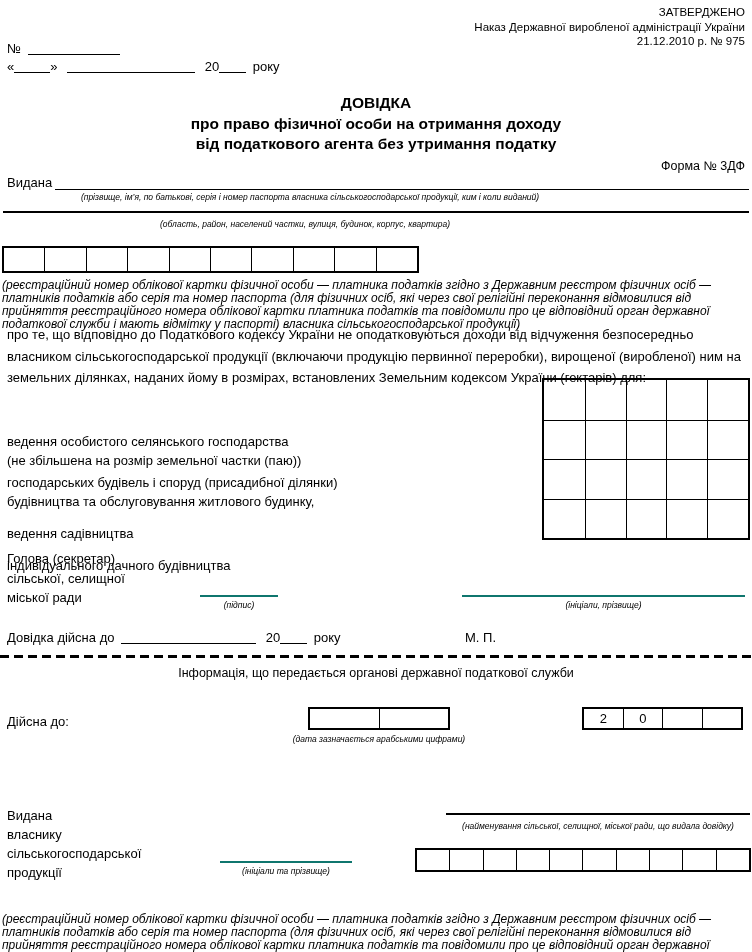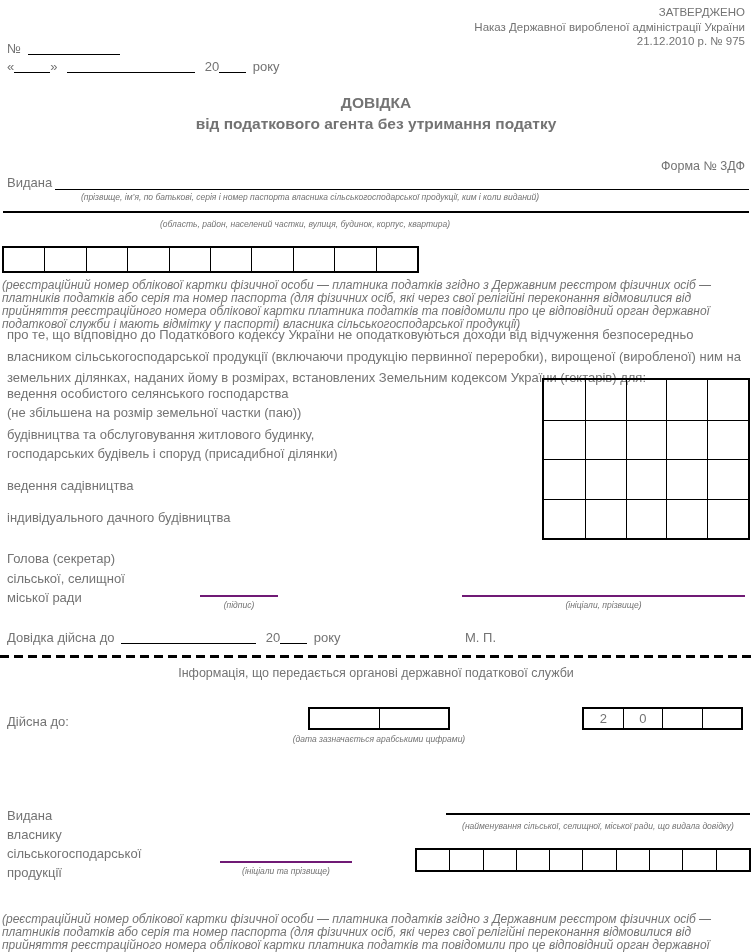--- a/index.html
+++ b/index.html
@@ -1,19 +1,19 @@
 <!DOCTYPE html>
 <html><head>
 <meta charset="utf-8">
 <style>
   * { margin:0; padding:0; box-sizing:border-box; }
   html,body { background:#fff; }
   .page {
     position:relative; width:752px; height:952px; margin:0 auto;
-    background:#fff; color:#737373;
+    background:#fff; color:#000000;
     font-family:"Liberation Sans", sans-serif; font-size:13px;
     overflow:hidden;
   }
   .abs { position:absolute; }
 
   .approval { top:5px; right:7px; font-size:11.5px; line-height:14.5px; text-align:right; }
 
   .docnum { left:7px; top:41px; font-size:13px; }
   .docnum-row { margin-bottom:3px; white-space:nowrap; }
 
@@ -36,32 +36,32 @@
   .cellrow { display:flex; border:2px solid #000; background:#fff; }
   .cellrow .cell { flex:1; border-left:1px solid #000; display:flex; align-items:center; justify-content:center; font-size:13px; }
   .cellrow .cell:first-child { border-left:none; }
   .taxrow { left:2px; top:246px; width:417px; height:27px; }
 
   .smallcap { font-size:12px; font-style:italic; line-height:13px; }
   .taxcap { left:2px; top:279px; width:748px; }
 
   .bodypar { left:7px; top:324px; width:745px; font-size:13px; line-height:21.5px; }
 
-  .item { left:7px; width:530px; font-size:13px; line-height:18.5px; }
+  .item { left:7px; width:530px; font-size:13px; line-height:18.5px;margin-top:48px; }
   .item1 { top:385px; } .item2 { top:426px; } .item3 { top:477px; } .item4 { top:509px; }
 
   .landgrid { left:542px; top:378px; width:208px; height:162px;
     display:grid; grid-template-columns:repeat(5,1fr); grid-template-rows:repeat(4,1fr);
     border:2px solid #000; }
   .landgrid .cell { border-left:1px solid #000; border-top:1px solid #000; }
   .landgrid .cell:nth-child(5n+1) { border-left:none; }
   .landgrid .cell:nth-child(-n+5) { border-top:none; }
 
   .headblock { left:7px; top:549px; font-size:13px; line-height:19.5px; }
-  .sig { border-top:2px solid #701a75; }
+  .sig { border-top:2px solid #0f766e; }
   .sig .cap { display:block; text-align:center; margin-top:3px; }
   .sig1 { left:200px; top:595px; width:78px; }
   .sig2 { left:462px; top:595px; width:283px; }
 
   .validity { left:7px; top:630px; font-size:13px; white-space:nowrap; }
   .stamp { left:465px; top:630px; font-size:13px; }
 
   .dash { left:0; top:655px; width:752px; height:3px;
     background:repeating-linear-gradient(to right,#000 0 9px,#fff 9px 14px); }
 
@@ -99,20 +99,21 @@
     <div class="docnum-row">
       <span>«</span><span class="ul w36"></span><span>»</span>
       <span class="ul w128 ml6"></span>
       <span class="ml6">20</span><span class="ul w27"></span>
       <span class="ml3">року</span>
     </div>
   </div>
 
   <div class="abs title">
     <div>ДОВІДКА</div>
+    <div>про право фізичної особи на отримання доходу</div>
     <div>від податкового агента без утримання податку</div>
   </div>
 
   <div class="abs form-code">Форма № 3ДФ</div>
 
   <div class="abs issued-row">
     <span>Видана</span>
     <span class="fill ml3"></span>
   </div>
   <div class="abs cap cap1">(прізвище, ім’я, по батькові, серія і номер паспорта власника сільськогосподарської продукції, ким і коли виданий)</div>
@@ -134,22 +135,22 @@
     </div>
   <div class="abs smallcap taxcap">(реєстраційний номер облікової картки фізичної особи — платника податків згідно з Державним реєстром фізичних осіб — платників податків або серія та номер паспорта (для фізичних осіб, які через свої релігійні переконання відмовилися від прийняття реєстраційного номера облікової картки платника податків та повідомили про це відповідний орган державної податкової служби і мають відмітку у паспорті) власника сільськогосподарської продукції)</div>
 
   <div class="abs bodypar">про те, що відповідно до Податкового кодексу України не оподатковуються доходи від відчуження безпосередньо власником сільськогосподарської продукції (включаючи продукцію первинної переробки), вирощеної (виробленої) ним на земельних ділянках, наданих йому в розмірах, встановлених Земельним кодексом України (гектарів) для:</div>
 
   <div class="abs item item1">
     <div>ведення особистого селянського господарства</div>
     <div>(не збільшена на розмір земельної частки (паю))</div>
   </div>
   <div class="abs item item2">
+    <div>господарських будівель і споруд (присадибної ділянки)</div>
     <div>будівництва та обслуговування житлового будинку,</div>
-    <div>господарських будівель і споруд (присадибної ділянки)</div>
   </div>
   <div class="abs item item3">
     <div>ведення садівництва</div>
   </div>
   <div class="abs item item4">
     <div>індивідуального дачного будівництва</div>
   </div>
 
   <div class="abs landgrid">
       <div class="cell"></div>

